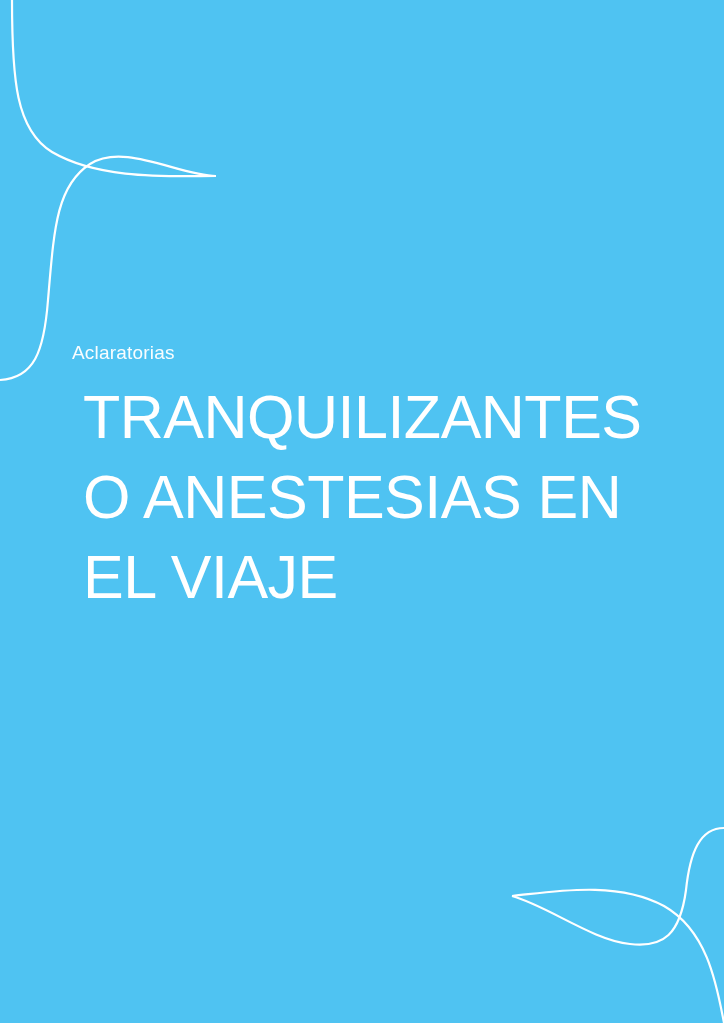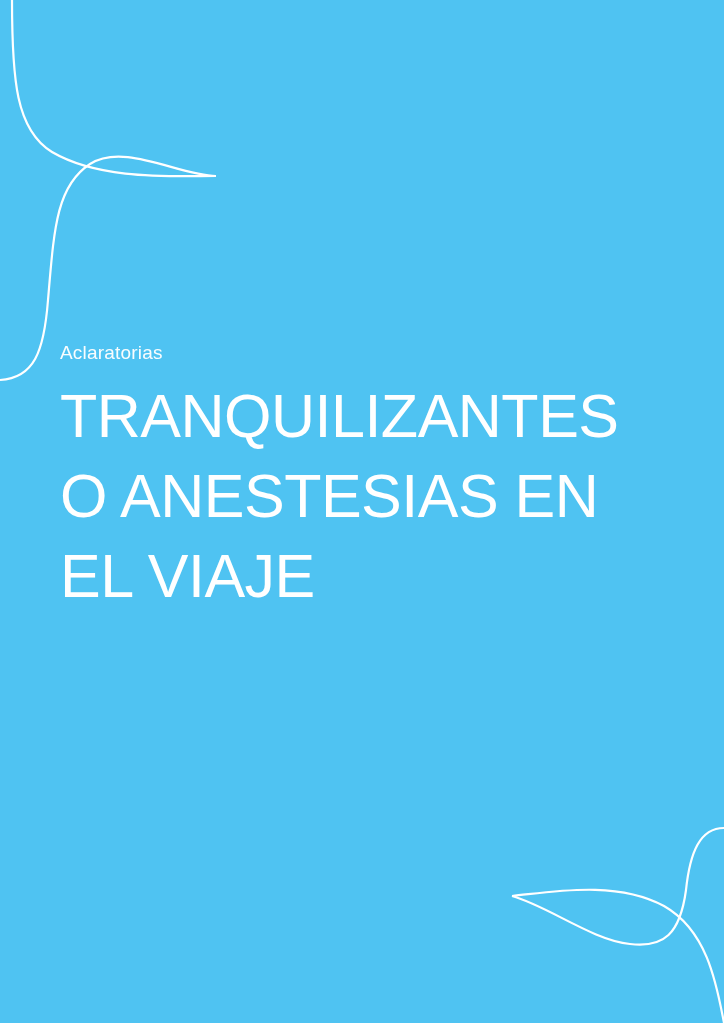--- a/index.html
+++ b/index.html
@@ -24,40 +24,40 @@
   }
   .deco-svg {
     position: absolute;
     inset: 0;
     width: 724px;
     height: 1023px;
     pointer-events: none;
   }
   .content {
     position: absolute;
-    left: 60px;
+    left: 72px;
     top: 340px;
     width: 630px;
   }
   .eyebrow {
     color: #ffffff;
     font-size: 19px;
     font-weight: 400;
     letter-spacing: 0.2px;
     line-height: 26px;
     margin: 0 0 10px 0;
     opacity: 0.97;
   }
   .title {
     color: #ffffff;
     font-size: 61px;
     font-weight: 400;
     line-height: 80px;
     letter-spacing: -0.5px;
-    margin: 0;
+    margin: 11px;
     max-width: 620px;
   }
 </style>
 </head>
 <body>
 
 <div class="page">
 
   <div class="bg-fill"></div>
 

